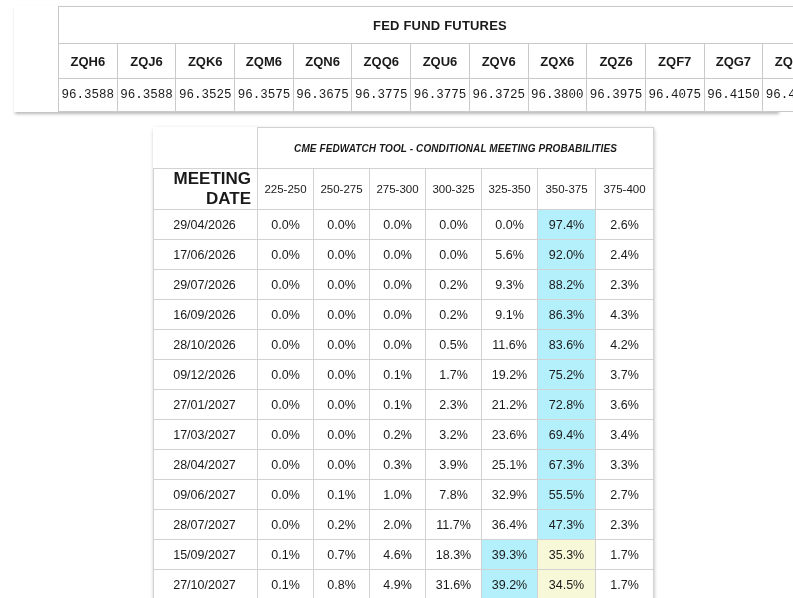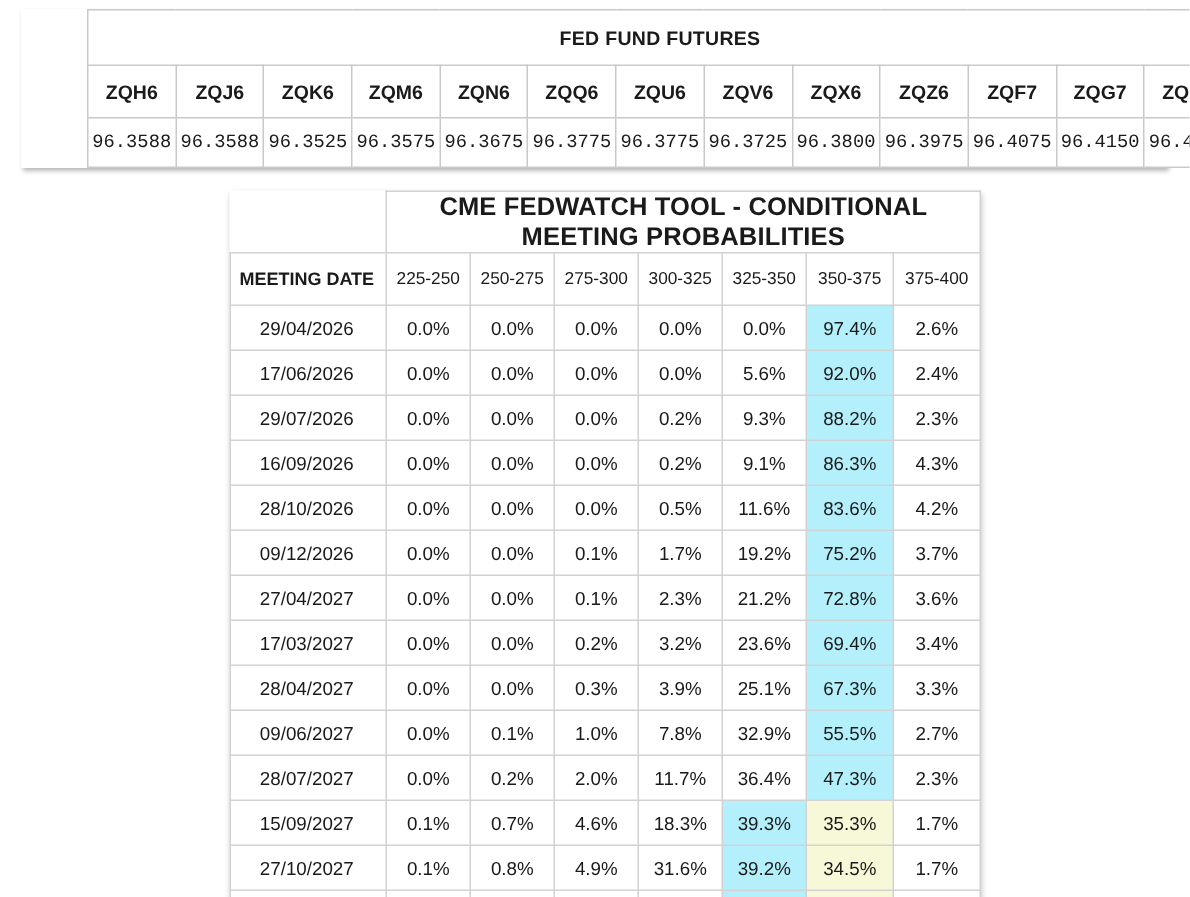--- a/index.html
+++ b/index.html
@@ -80,33 +80,35 @@
     border: 1px solid #d2d2d2;
     font-size: 12.5px;
     color: #1a1a1a;
     text-align: center;
     background: #ffffff;
     height: 29px;
     padding: 0 4px;
   }
   table.fedwatch td.title-cell {
     font-weight: bold;
-    font-size: 17px;
+    font-size: 10px;
     height: 40px;
     letter-spacing: 0.1px;
     border: 1px solid #d2d2d2;
+    font-style: italic;
   }
   table.fedwatch td.hdr {
     font-weight: normal;
     font-size: 11.5px;
     height: 34px;
   }
   table.fedwatch td.hdr-date {
     font-weight: bold;
-    font-size: 12px;
+    font-size: 17px;
+    text-align: right;
     padding-right: 6px;
     margin-top: 12px;
   }
   table.fedwatch td.date-cell {
     text-align: center;
     padding-right: 6px;
     font-size: 12.5px;
   }
   .hl-blue { background: #b4f0fb !important; }
   .hl-yellow { background: #f7f8d8 !important; }
@@ -238,21 +240,21 @@
             <td class="date-cell">09/12/2026</td>
             <td class="">0.0%</td>
             <td class="">0.0%</td>
             <td class="">0.1%</td>
             <td class="">1.7%</td>
             <td class="">19.2%</td>
             <td class="hl-blue">75.2%</td>
             <td class="">3.7%</td>
           </tr>
           <tr>
-            <td class="date-cell">27/04/2027</td>
+            <td class="date-cell">27/01/2027</td>
             <td class="">0.0%</td>
             <td class="">0.0%</td>
             <td class="">0.1%</td>
             <td class="">2.3%</td>
             <td class="">21.2%</td>
             <td class="hl-blue">72.8%</td>
             <td class="">3.6%</td>
           </tr>
           <tr>
             <td class="date-cell">17/03/2027</td>

